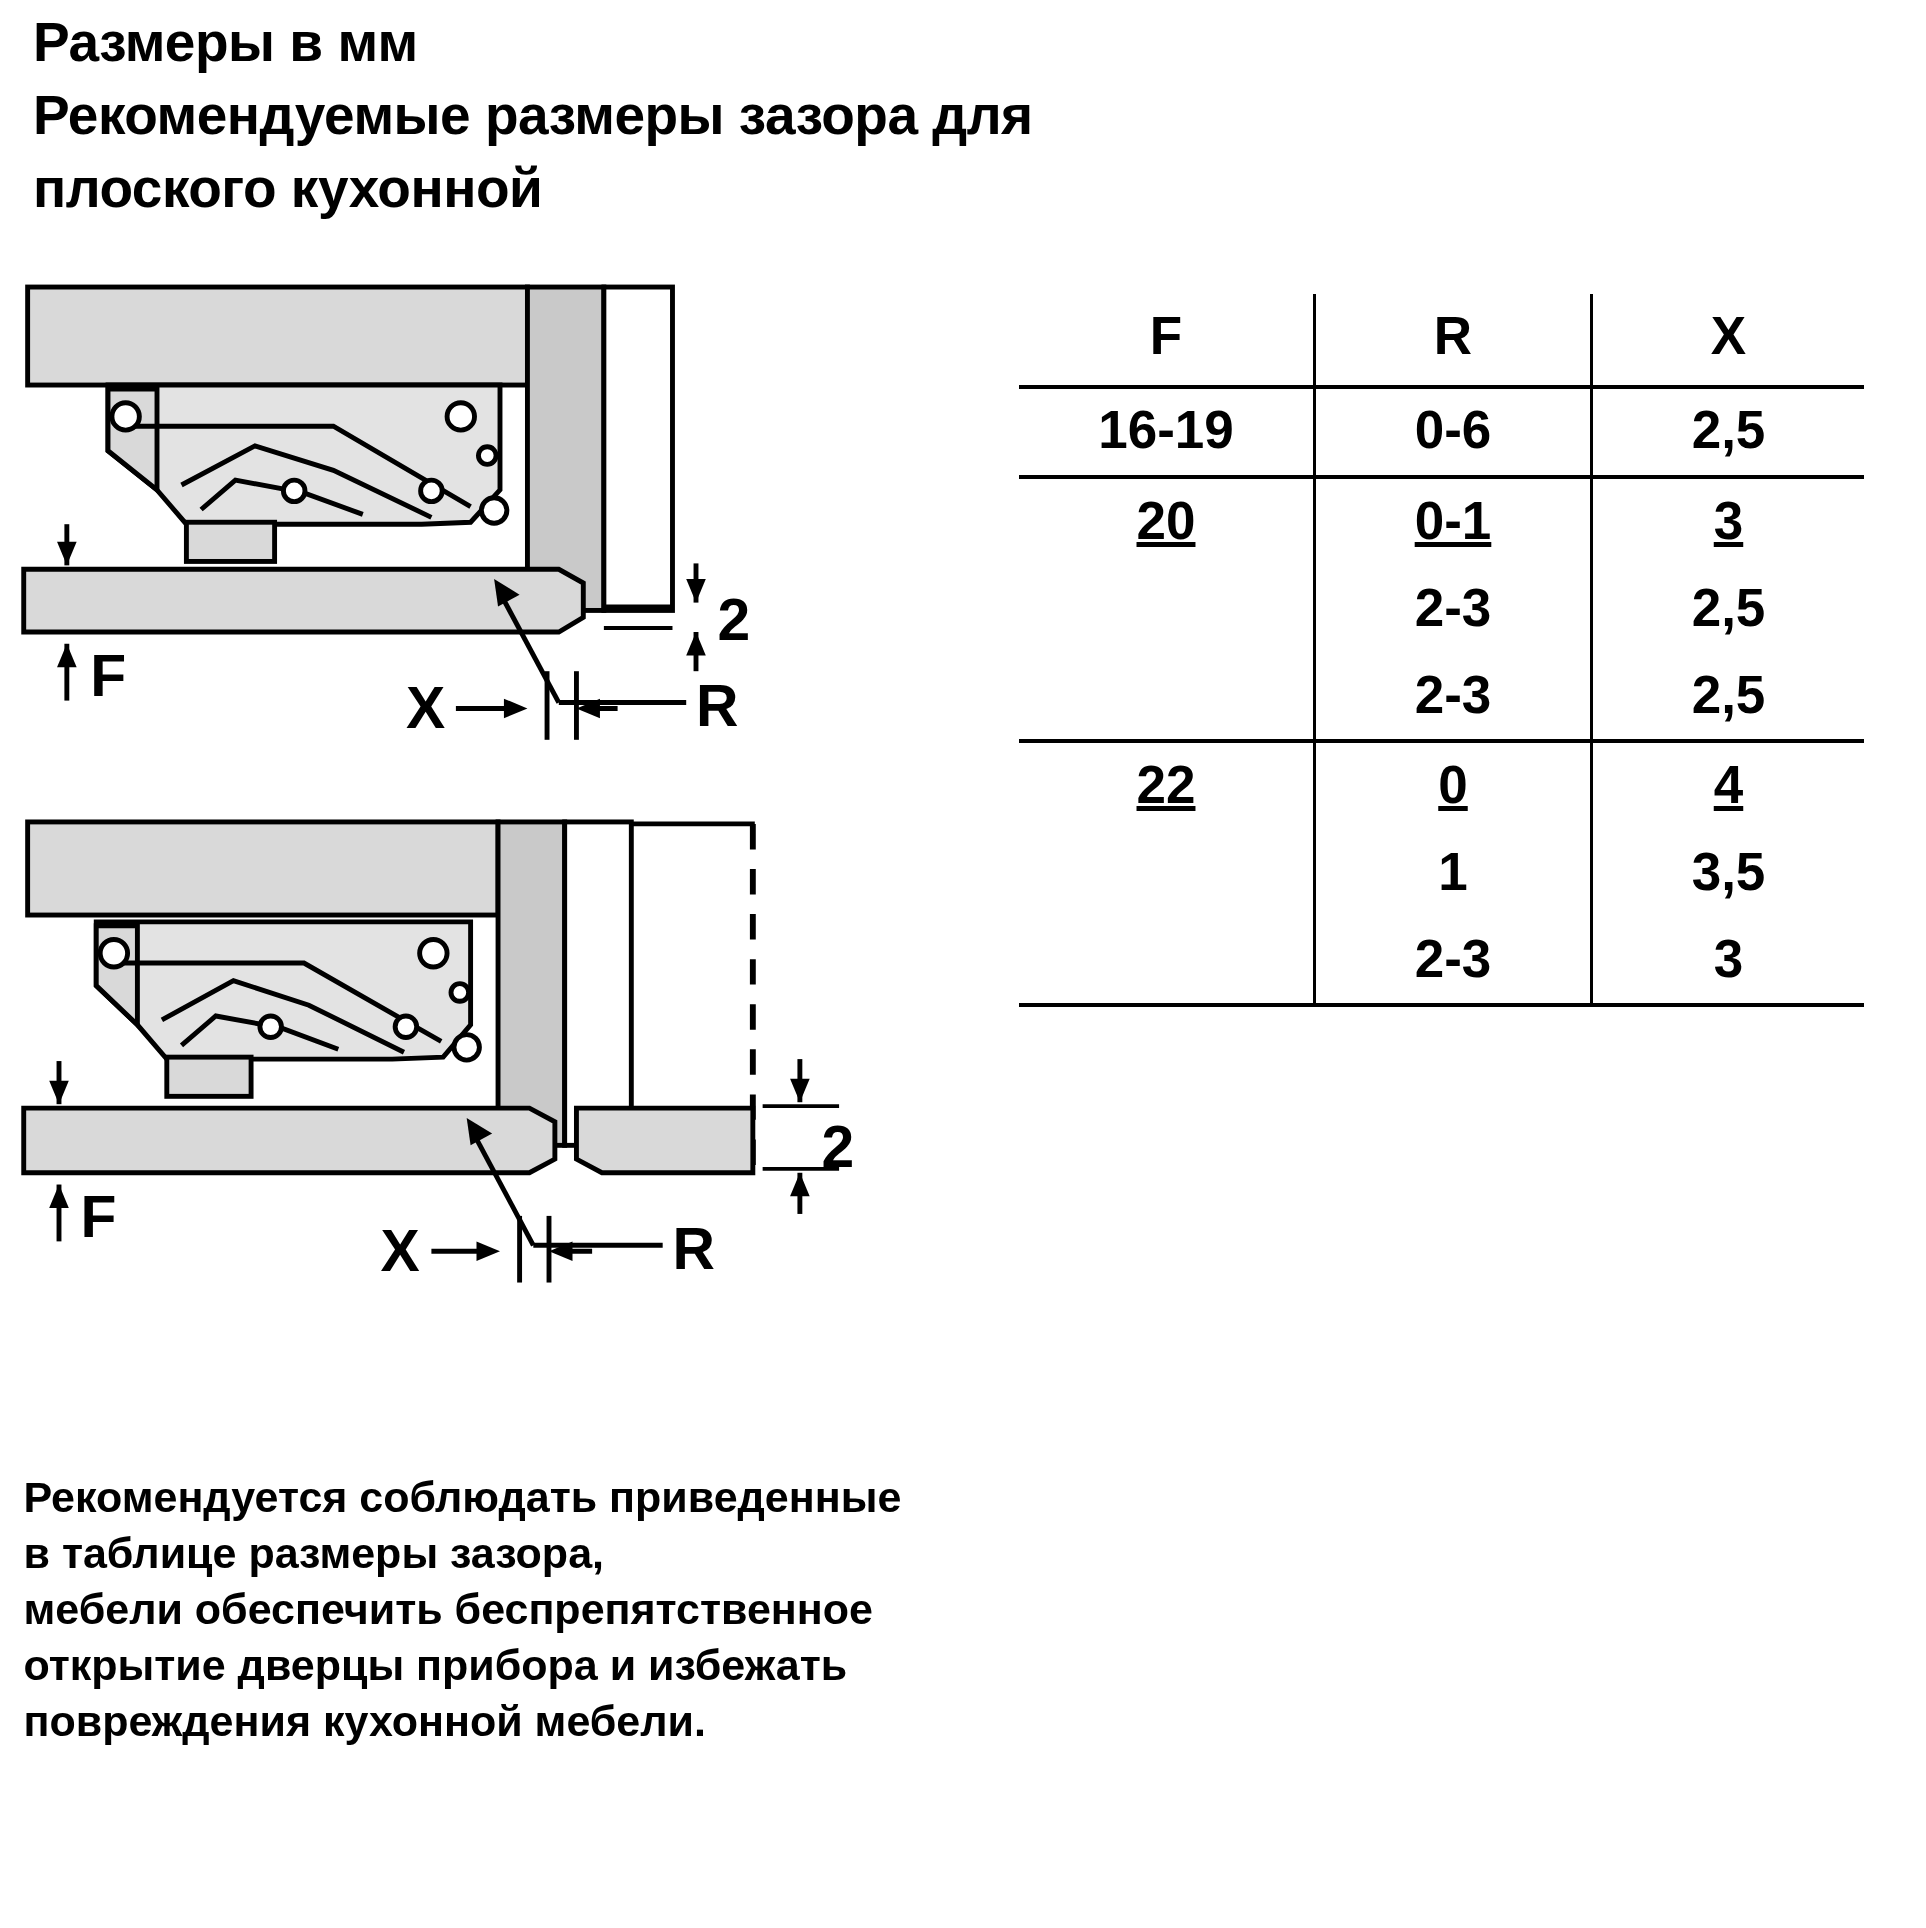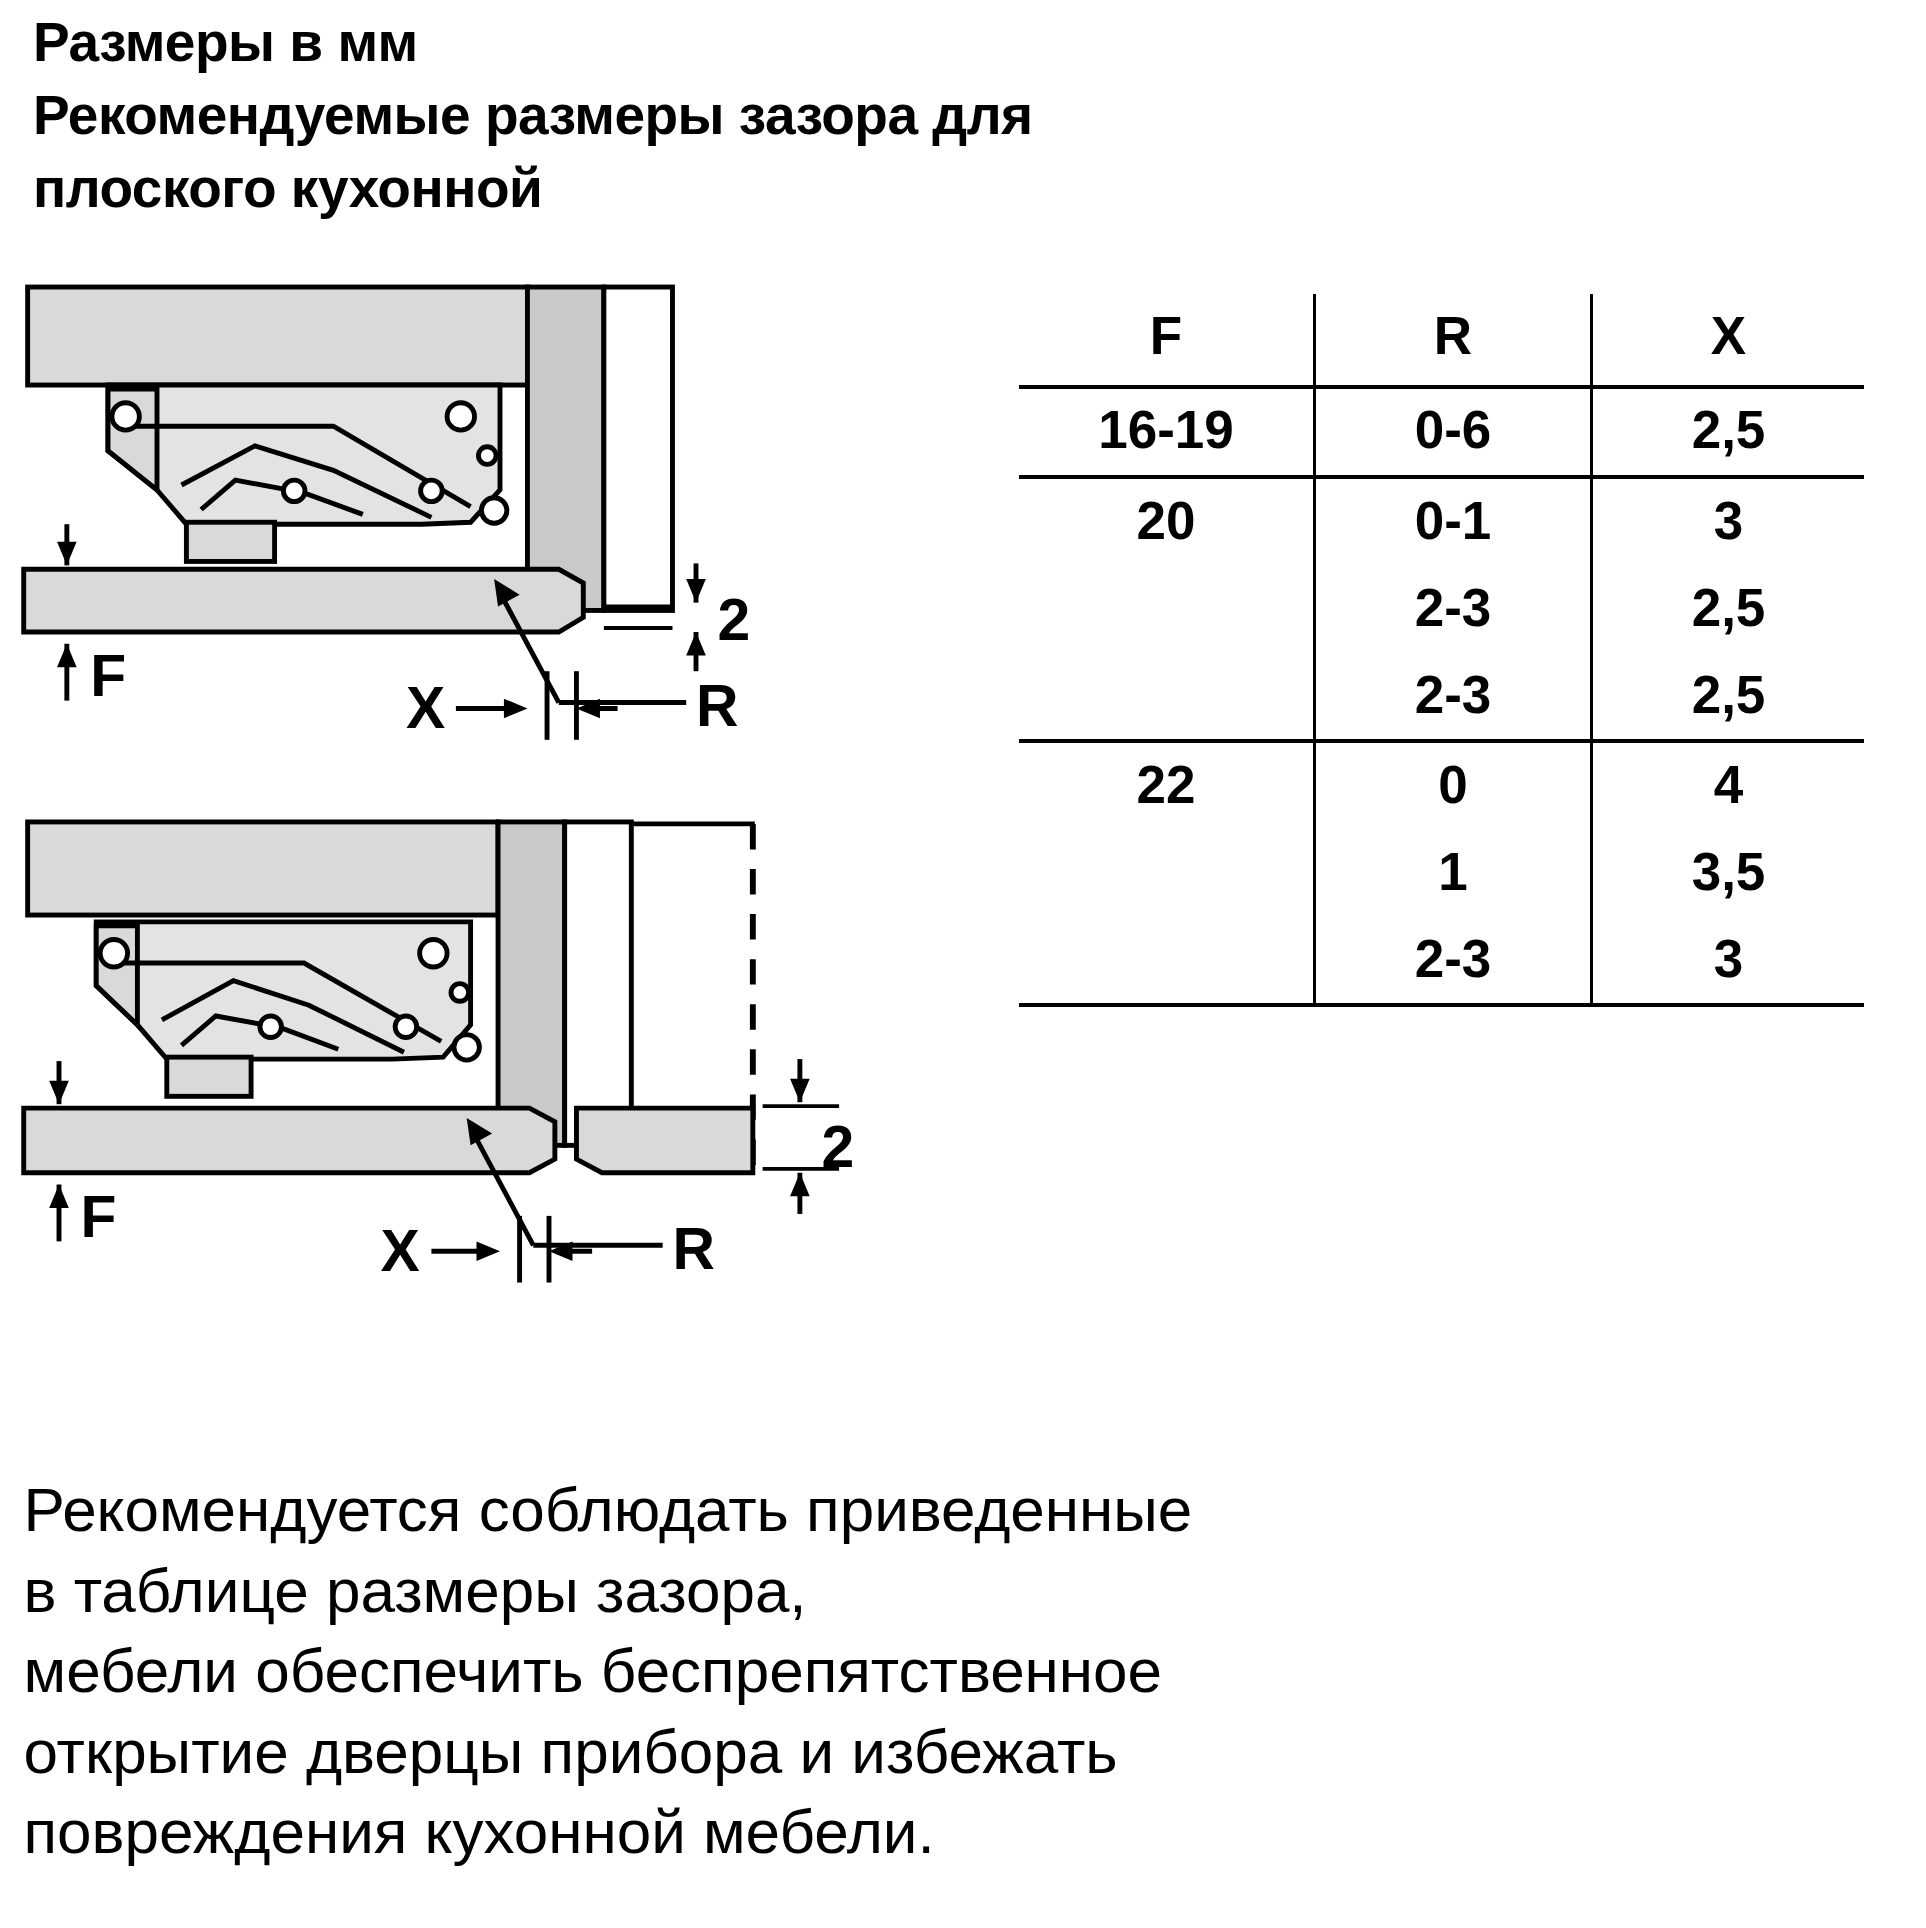--- a/index.html
+++ b/index.html
@@ -65,31 +65,31 @@
     font-weight: bold;
   }
   
   table.dim-table th.c0, table.dim-table td.c0 { border-right: 3.9px solid #000; width: 294px; }
   table.dim-table th.c1, table.dim-table td.c1 { border-right: 3.9px solid #000; width: 274px; }
   table.dim-table th.c2, table.dim-table td.c2 { width: 271px; }
 
   
   tr.head-row th { border-bottom: 4.9px solid #000; padding-bottom: 13.7px; }
 
-  tr.grp-top td { border-top: 4.9px solid #000; }
+  tr.grp-top td { border-top: 4.9px solid #000; text-decoration: underline; }
   tr.last-row td { border-bottom: 4.9px solid #000; }
 
   
   .footer-text {
     position: absolute;
     left: 23.5px;
     top: 1470px;
     width: 1823px;
-    font-size: 62px;
-    font-weight: normal;
+    font-size: 43px;
+    font-weight: bold;
     line-height: 1.30;
   }
   .footer-text div { white-space: pre; }
 
   svg text {
     font-family: "Liberation Sans", sans-serif;
     font-weight: bold;
   }
 </style>
 </head>

